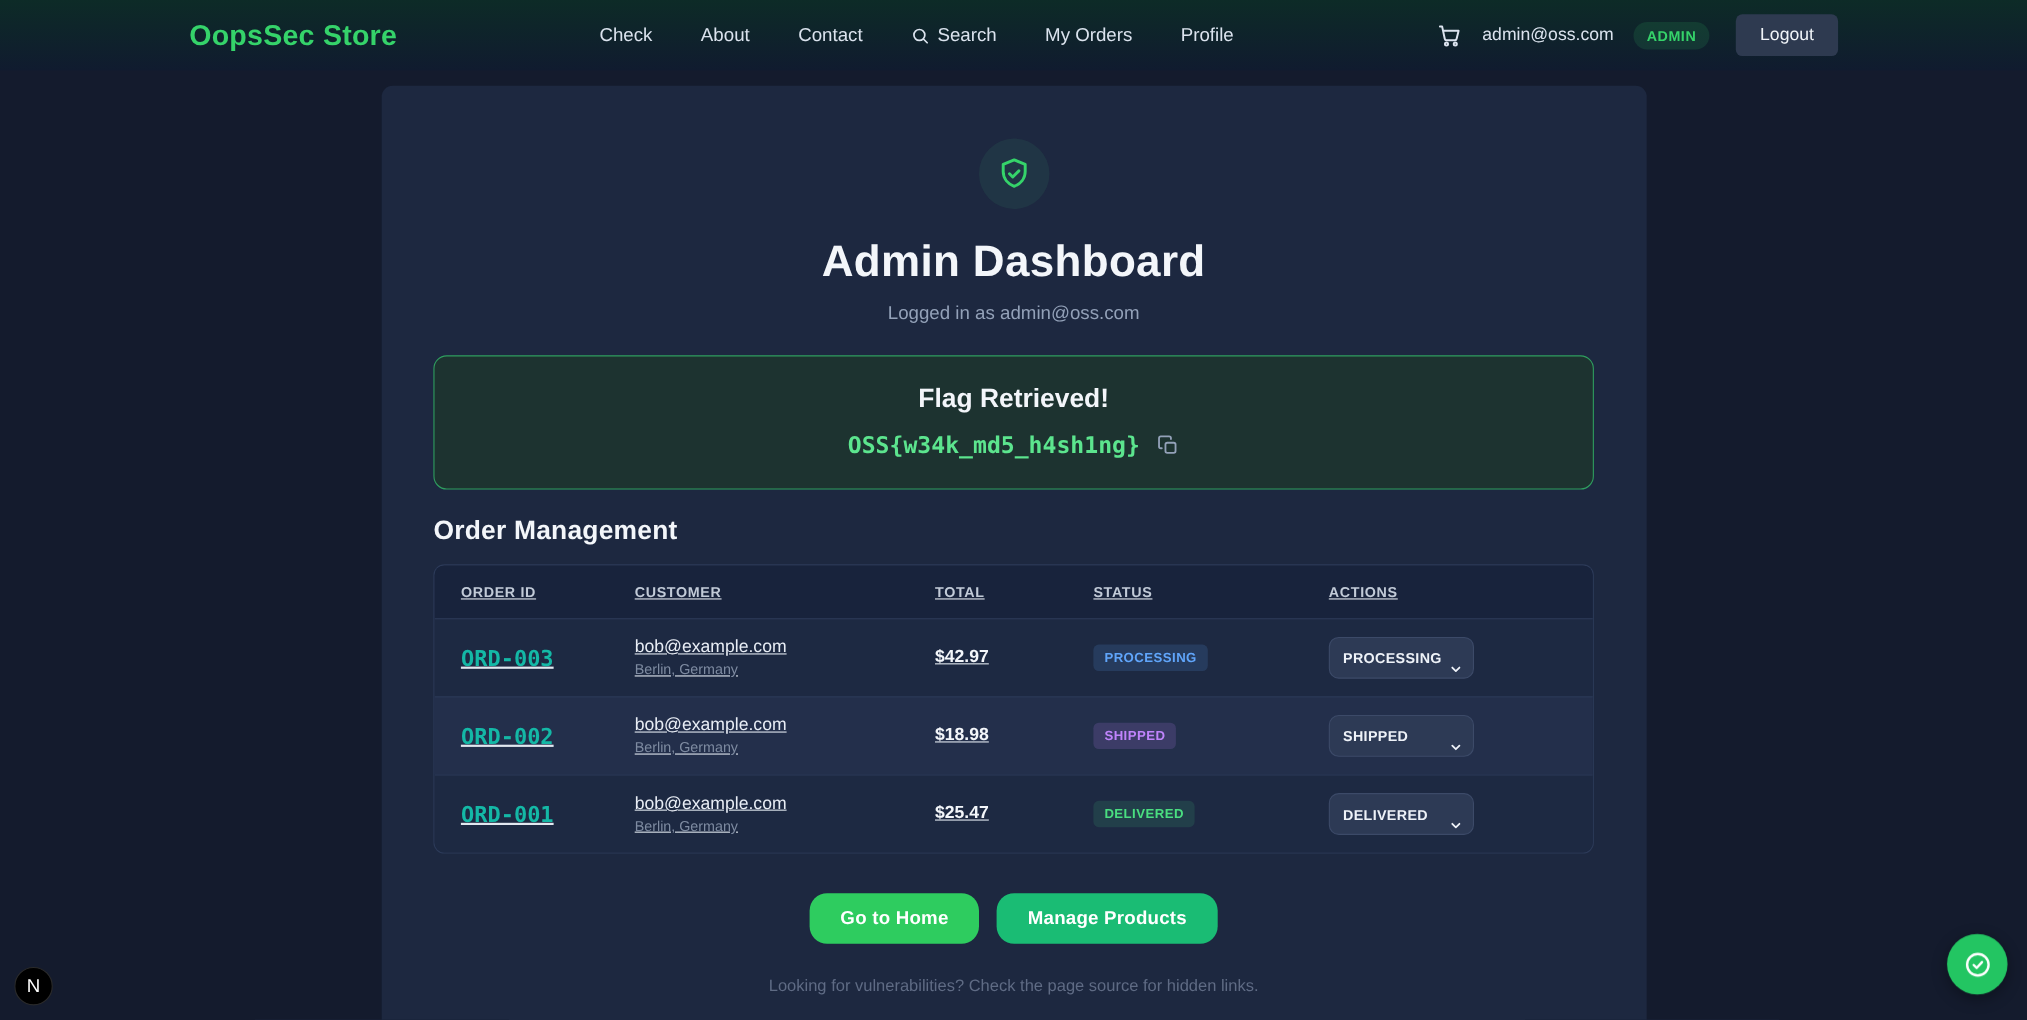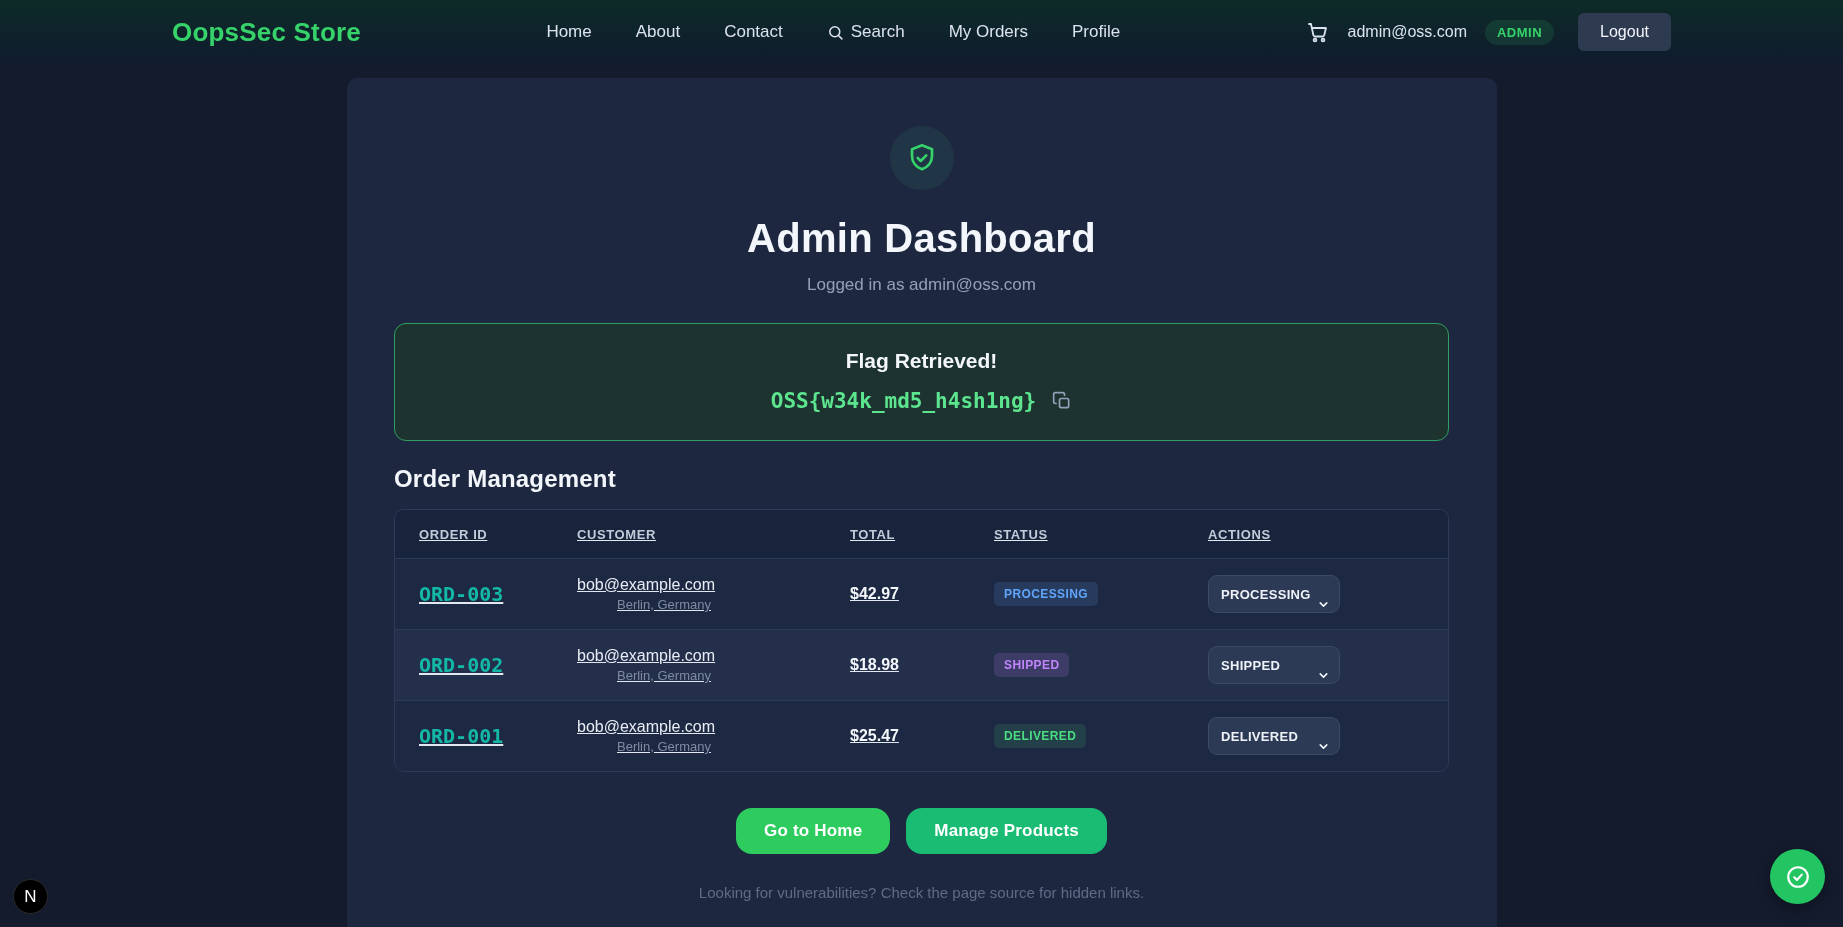--- a/index.html
+++ b/index.html
@@ -43,21 +43,21 @@
     display:flex; align-items:center; justify-content:center;
   }
   .page-title { color:#f3f6fa; font-size:40px; font-weight:700; margin-top:26px; letter-spacing:0.3px; }
   .page-subtitle { color:#93a1b8; font-size:17px; margin-top:14px; }
   
   .flag-box {
     width:1055px; margin-top:28px; padding:25px 20px 27px;
     background:var(--flagBoxBg); border:1px solid var(--flagBorder); border-radius:12px;
     text-align:center;
   }
-  .flag-heading { color:#f3f6fa; font-size:21px; font-weight:800; }
+  .flag-heading { color:#f3f6fa; font-size:24px; font-weight:800; }
   .flag-row { margin-top:16px; display:flex; align-items:center; justify-content:center; gap:16px; }
   .flag-value { font-family:"DejaVu Sans Mono", monospace; font-weight:700; font-size:21px; color:var(--flagText); }
   .copy-btn { background:none; border:none; color:#93a1b8; cursor:pointer; display:flex; align-items:center; }
   
   .orders-wrap { width:1055px; margin-top:24px; }
   .section-heading { color:#f3f6fa; font-size:24px; font-weight:800; letter-spacing:0.2px; }
   .table {
     margin-top:16px; border-radius:10px; overflow:hidden;
     border:1px solid var(--rowBorder); background:var(--rowEvenBg);
   }
@@ -67,21 +67,21 @@
     text-decoration:underline;
   }
   .thead { background:var(--tableHeaderBg); height:48px; }
   .thead .cell { color:#c2cbd8; font-size:13px; font-weight:700; letter-spacing:0.6px; }
   .cell { padding-left:24px; }
   .tbody-row { height:71px; border-top:1px solid var(--rowBorder); }
   .tbody-row:nth-child(odd) { background:var(--rowOddBg); }
   .tbody-row:nth-child(even) { background:var(--rowEvenBg); }
   .order-id { font-family:"DejaVu Sans Mono", monospace; font-weight:700; font-size:20px; color:#14b8a6; }
   .cust-email { color:#e8edf5; font-size:16px; }
-  .cust-loc { color:#7e8ba1; font-size:13px; margin-top:3px;margin-left:40px; }
+  .cust-loc { color:#7e8ba1; font-size:13px; margin-top:3px; }
   .order-total { color:#f3f6fa; font-size:16px; font-weight:700; }
   .status-badge {
     display:inline-block; font-size:12px; font-weight:800; letter-spacing:0.4px;
     padding:5px 10px; border-radius:5px;
   }
   .status-processing { color:var(--statusProcessing); background:var(--statusProcessingBg); }
   .status-shipped   { color:var(--statusShipped);   background:var(--statusShippedBg); }
   .status-delivered { color:var(--statusDelivered); background:var(--statusDeliveredBg); }
   .select-wrap { position:relative; width:132px; }
   .status-select {
@@ -118,21 +118,21 @@
   }
 </style>
 </head>
 <body>
 
 <nav class="navbar">
   <div class="brand">OopsSec Store</div>
 
   <div class="nav-center">
     <a class="nav-link">
-        <span>Home</span>
+        <span>Check</span>
       </a>
     <a class="nav-link">
         <span>About</span>
       </a>
     <a class="nav-link">
         <span>Contact</span>
       </a>
     <a class="nav-link">
       <span style="display:flex;">
         <svg width="17" height="17" viewBox="0 0 24 24" fill="none" stroke="currentColor" stroke-width="2.2" stroke-linecap="round">

